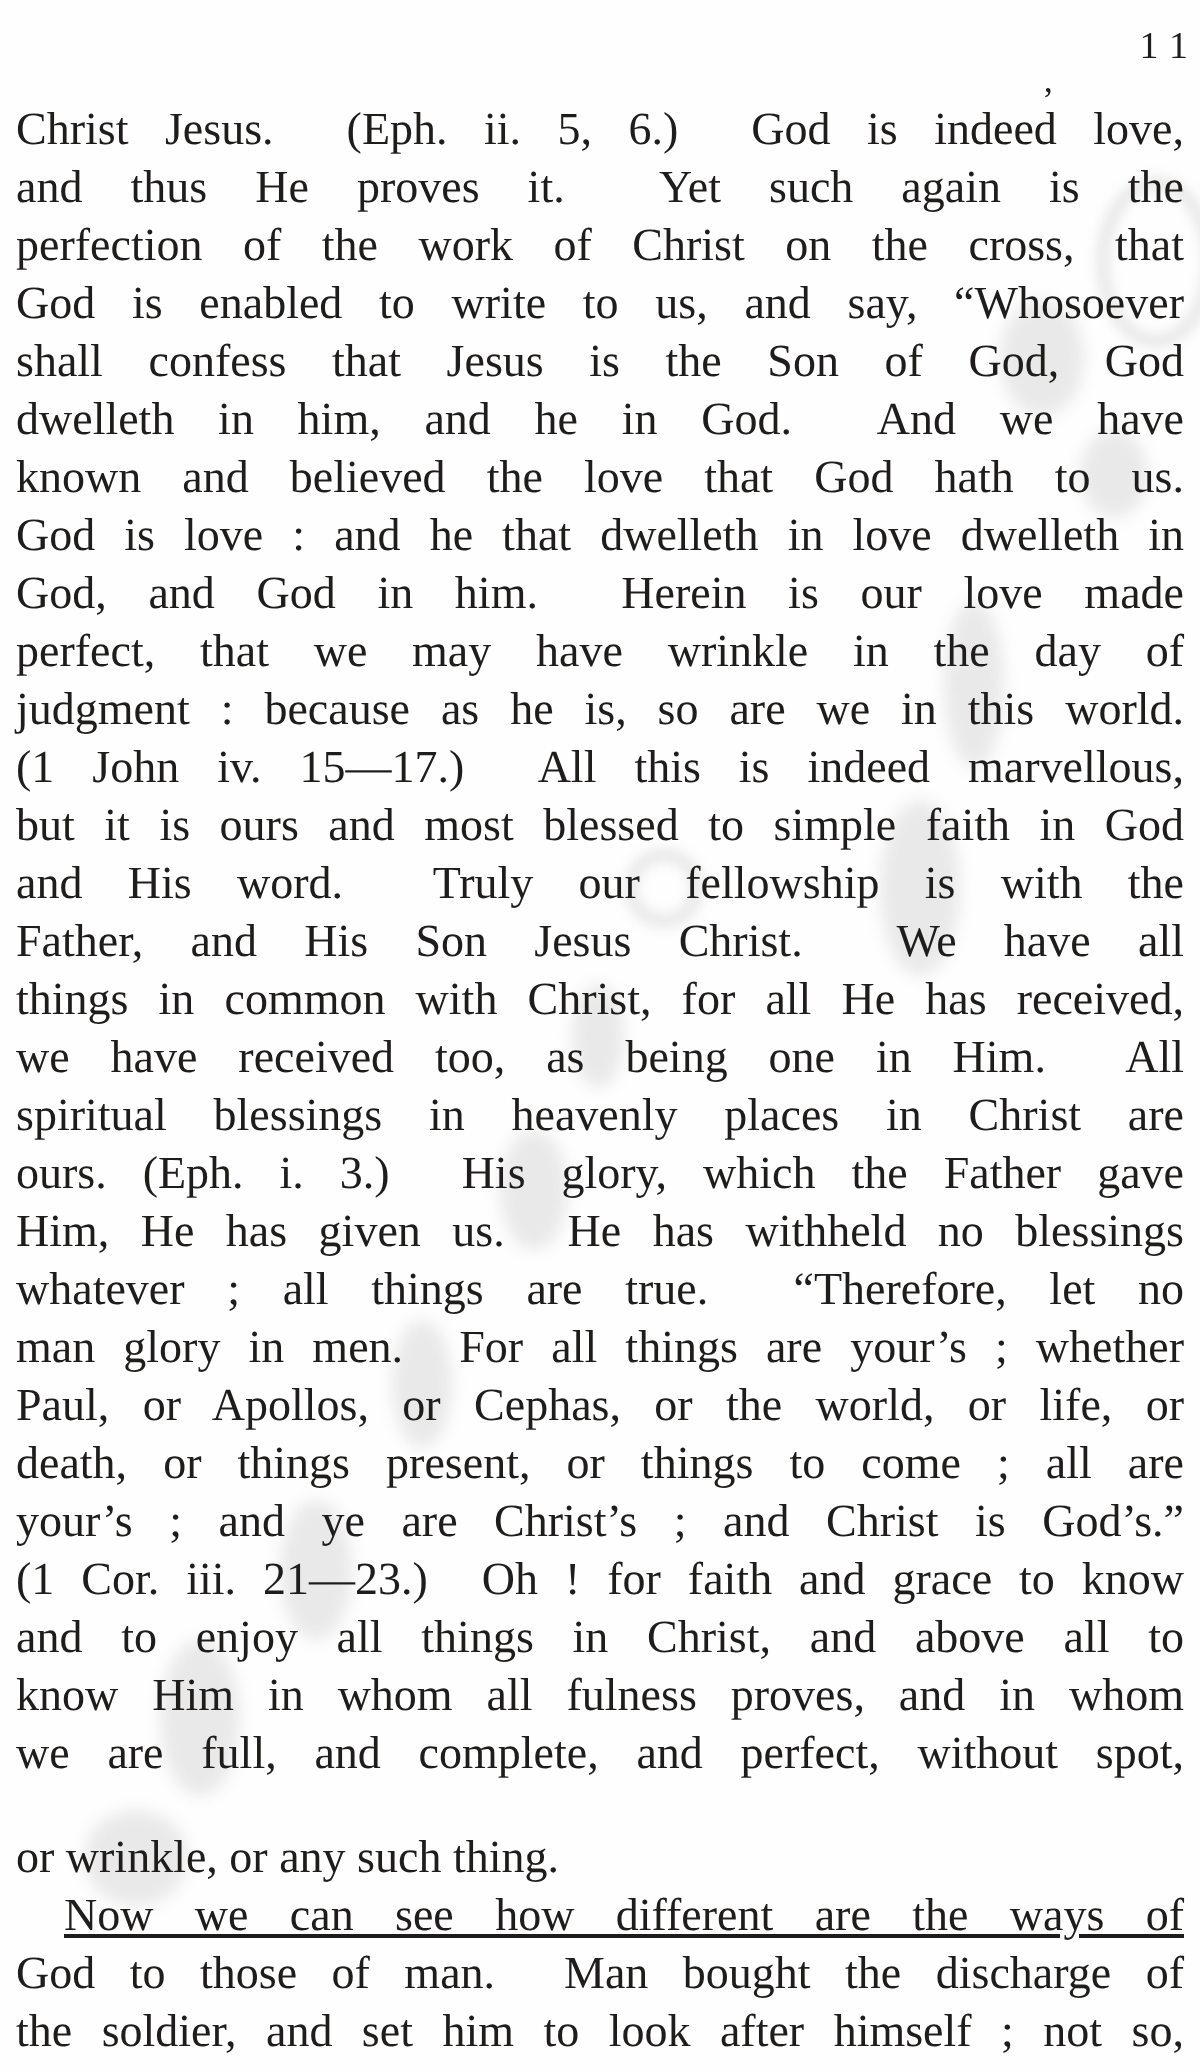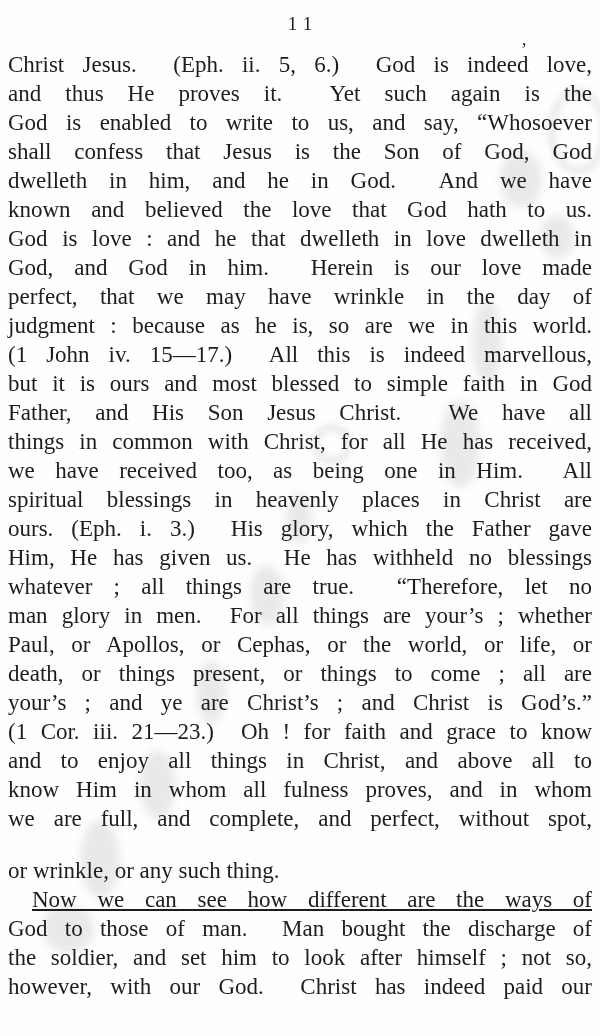--- a/index.html
+++ b/index.html
@@ -5,21 +5,21 @@
   html,body { margin:0; padding:0; background:#e8e8e8; }
   .page {
     position:relative; width:600px; height:1036px;
     background:var(--paper,#ffffff);
     overflow:hidden;
     font-family:"Liberation Serif","DejaVu Serif",serif;
     color:var(--ink,#1e1e1e);
   }
   .pageno {
     position:absolute; top:13px; left:0; right:0;
-    text-align:center; font-size:19px; letter-spacing:6px;
+    text-align:right; font-size:19px; letter-spacing:6px;
     text-indent:6px; 
     color:var(--ink,#1e1e1e);
   }
   .bodytext {
     position:absolute; left:8px; width:584px; top:50px;
     font-size:23px; line-height:29px;
   }
   .line {
     text-align:justify; text-align-last:justify;
     white-space:pre-wrap; height:29px; overflow:visible;
@@ -61,30 +61,32 @@
   <div class="wm" style="left:80px;  top:820px; width:40px; height:78px;"></div>
   <div class="wm" style="left:42px;  top:905px; width:52px; height:48px;"></div>
 
   <div class="pageno">11</div>
 
   <span class="stray-mark">’</span>
 
   <div class="bodytext">
     <div class="line">Christ Jesus.  (Eph. ii. 5, 6.)  God is indeed love,</div>
     <div class="line">and thus He proves it.  Yet such again is the</div>
+    <div class="line">perfection of the work of Christ on the cross, that</div>
     <div class="line">God is enabled to write to us, and say, “Whosoever</div>
     <div class="line">shall confess that Jesus is the Son of God, God</div>
     <div class="line">dwelleth in him, and he in God.  And we have</div>
     <div class="line">known and believed the love that God hath to us.</div>
     <div class="line">God is love : and he that dwelleth in love dwelleth in</div>
     <div class="line">God, and God in him.  Herein is our love made</div>
     <div class="line">perfect, that we may have wrinkle in the day of</div>
     <div class="line"><span>judgment : </span><span class="italic">because as he is, so are we in this world.</span></div>
     <div class="line">(1 John iv. 15—17.)  All this is indeed marvellous,</div>
     <div class="line">but it is ours and most blessed to simple faith in God</div>
+    <div class="line">and His word.  Truly our fellowship is with the</div>
     <div class="line">Father, and His Son Jesus Christ.  We have all</div>
     <div class="line">things in common with Christ, for all He has received,</div>
     <div class="line">we have received too, as being one in Him.  All</div>
     <div class="line">spiritual blessings in heavenly places in Christ are</div>
     <div class="line">ours. (Eph. i. 3.)  His glory, which the Father gave</div>
     <div class="line">Him, He has given us.  He has withheld no blessings</div>
     <div class="line">whatever ; all things are true.  “Therefore, let no</div>
     <div class="line">man glory in men.  For all things are your’s ; whether</div>
     <div class="line">Paul, or Apollos, or Cephas, or the world, or life, or</div>
     <div class="line">death, or things present, or things to come ; all are</div>

